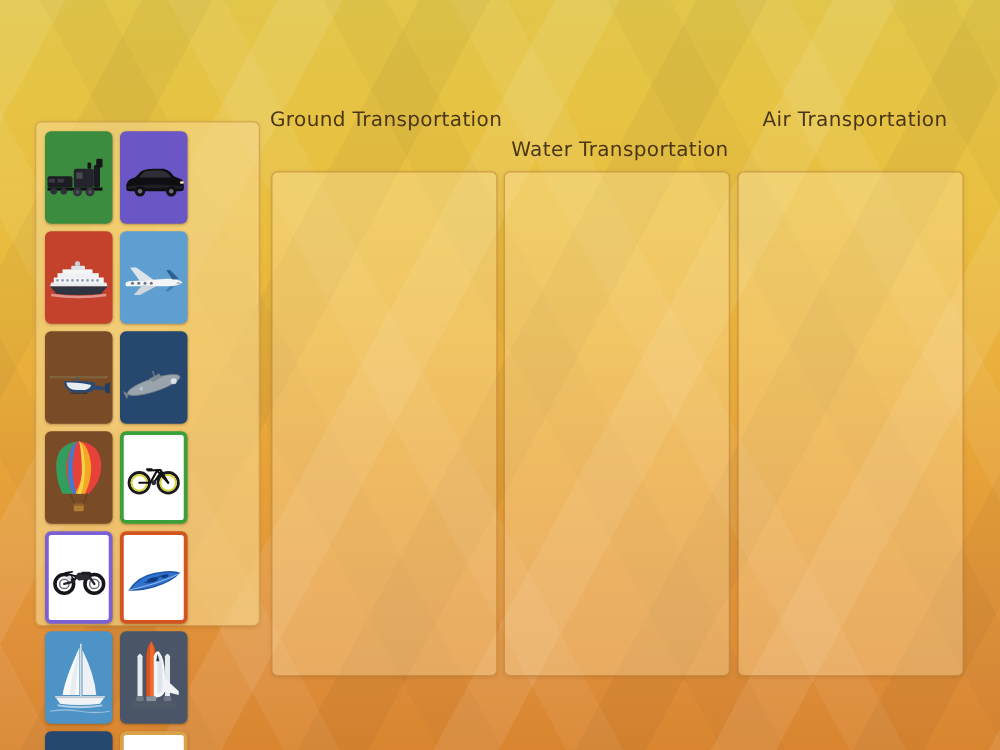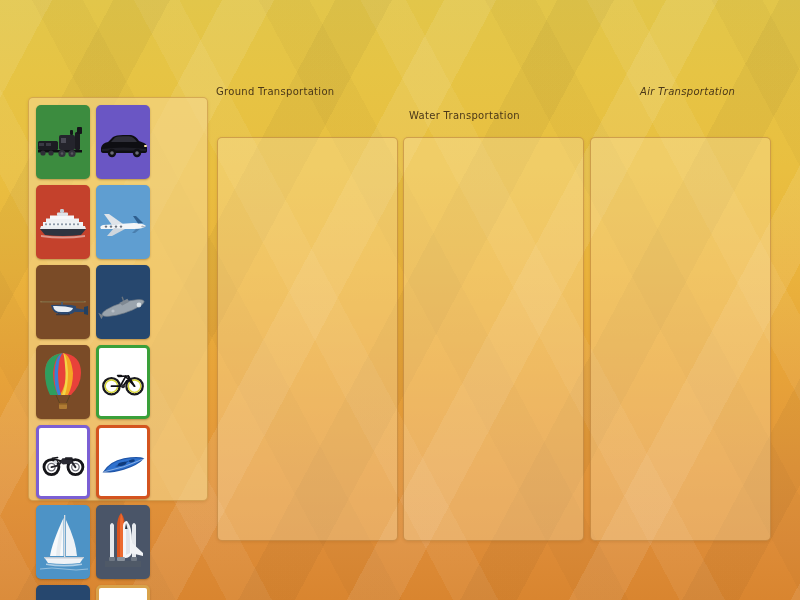--- a/index.html
+++ b/index.html
@@ -86,29 +86,29 @@
     width: 100%;
     height: 100%;
     display: block;
   }
 
   
   .col-title {
     position: absolute;
     top: 86px;
     font-family: "DejaVu Sans", sans-serif;
-    font-size: 10px;
+    font-size: 16px;
     font-weight: 400;
     letter-spacing: 0.3px;
     color: #4a3718;
     white-space: nowrap;
   }
   #title-ground { left: 216px; }
   #title-water  { left: 409px; margin-top: 24px; }
-  #title-air    { left: 640px; font-style: italic; }
+  #title-air    { left: 610px; }
 
   
   .drop-panel {
     position: absolute;
     top: 137px;
     width: 181px;
     height: 404px;
     border-radius: 5px;
     background: rgba(255, 233, 178, 0.34);
     border: 1px solid rgba(170, 105, 35, 0.48);

